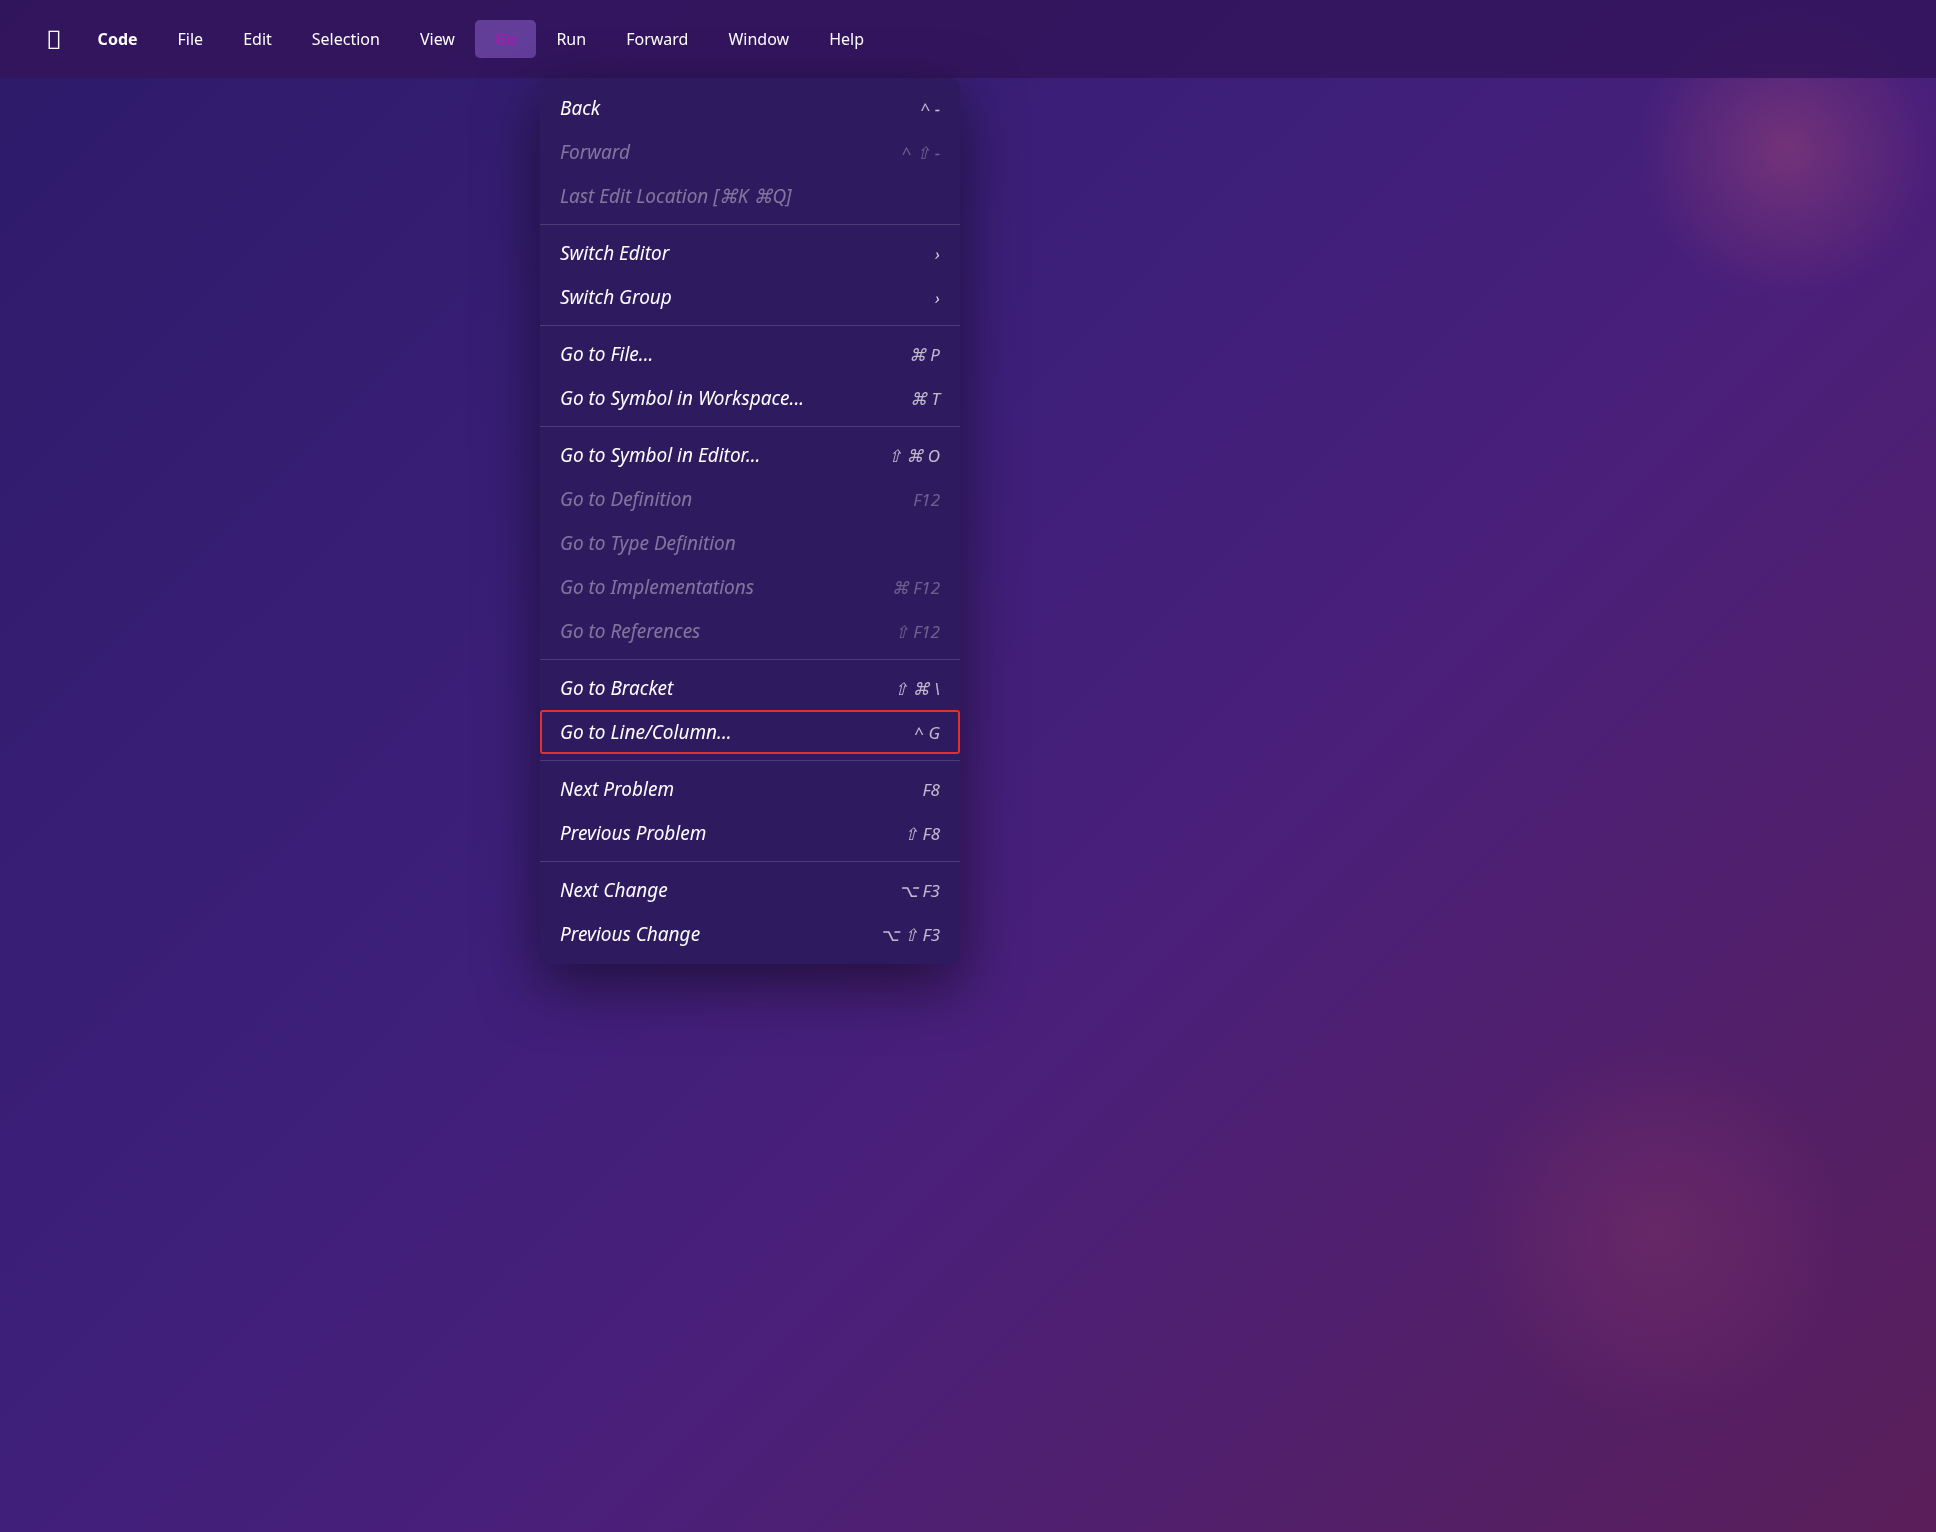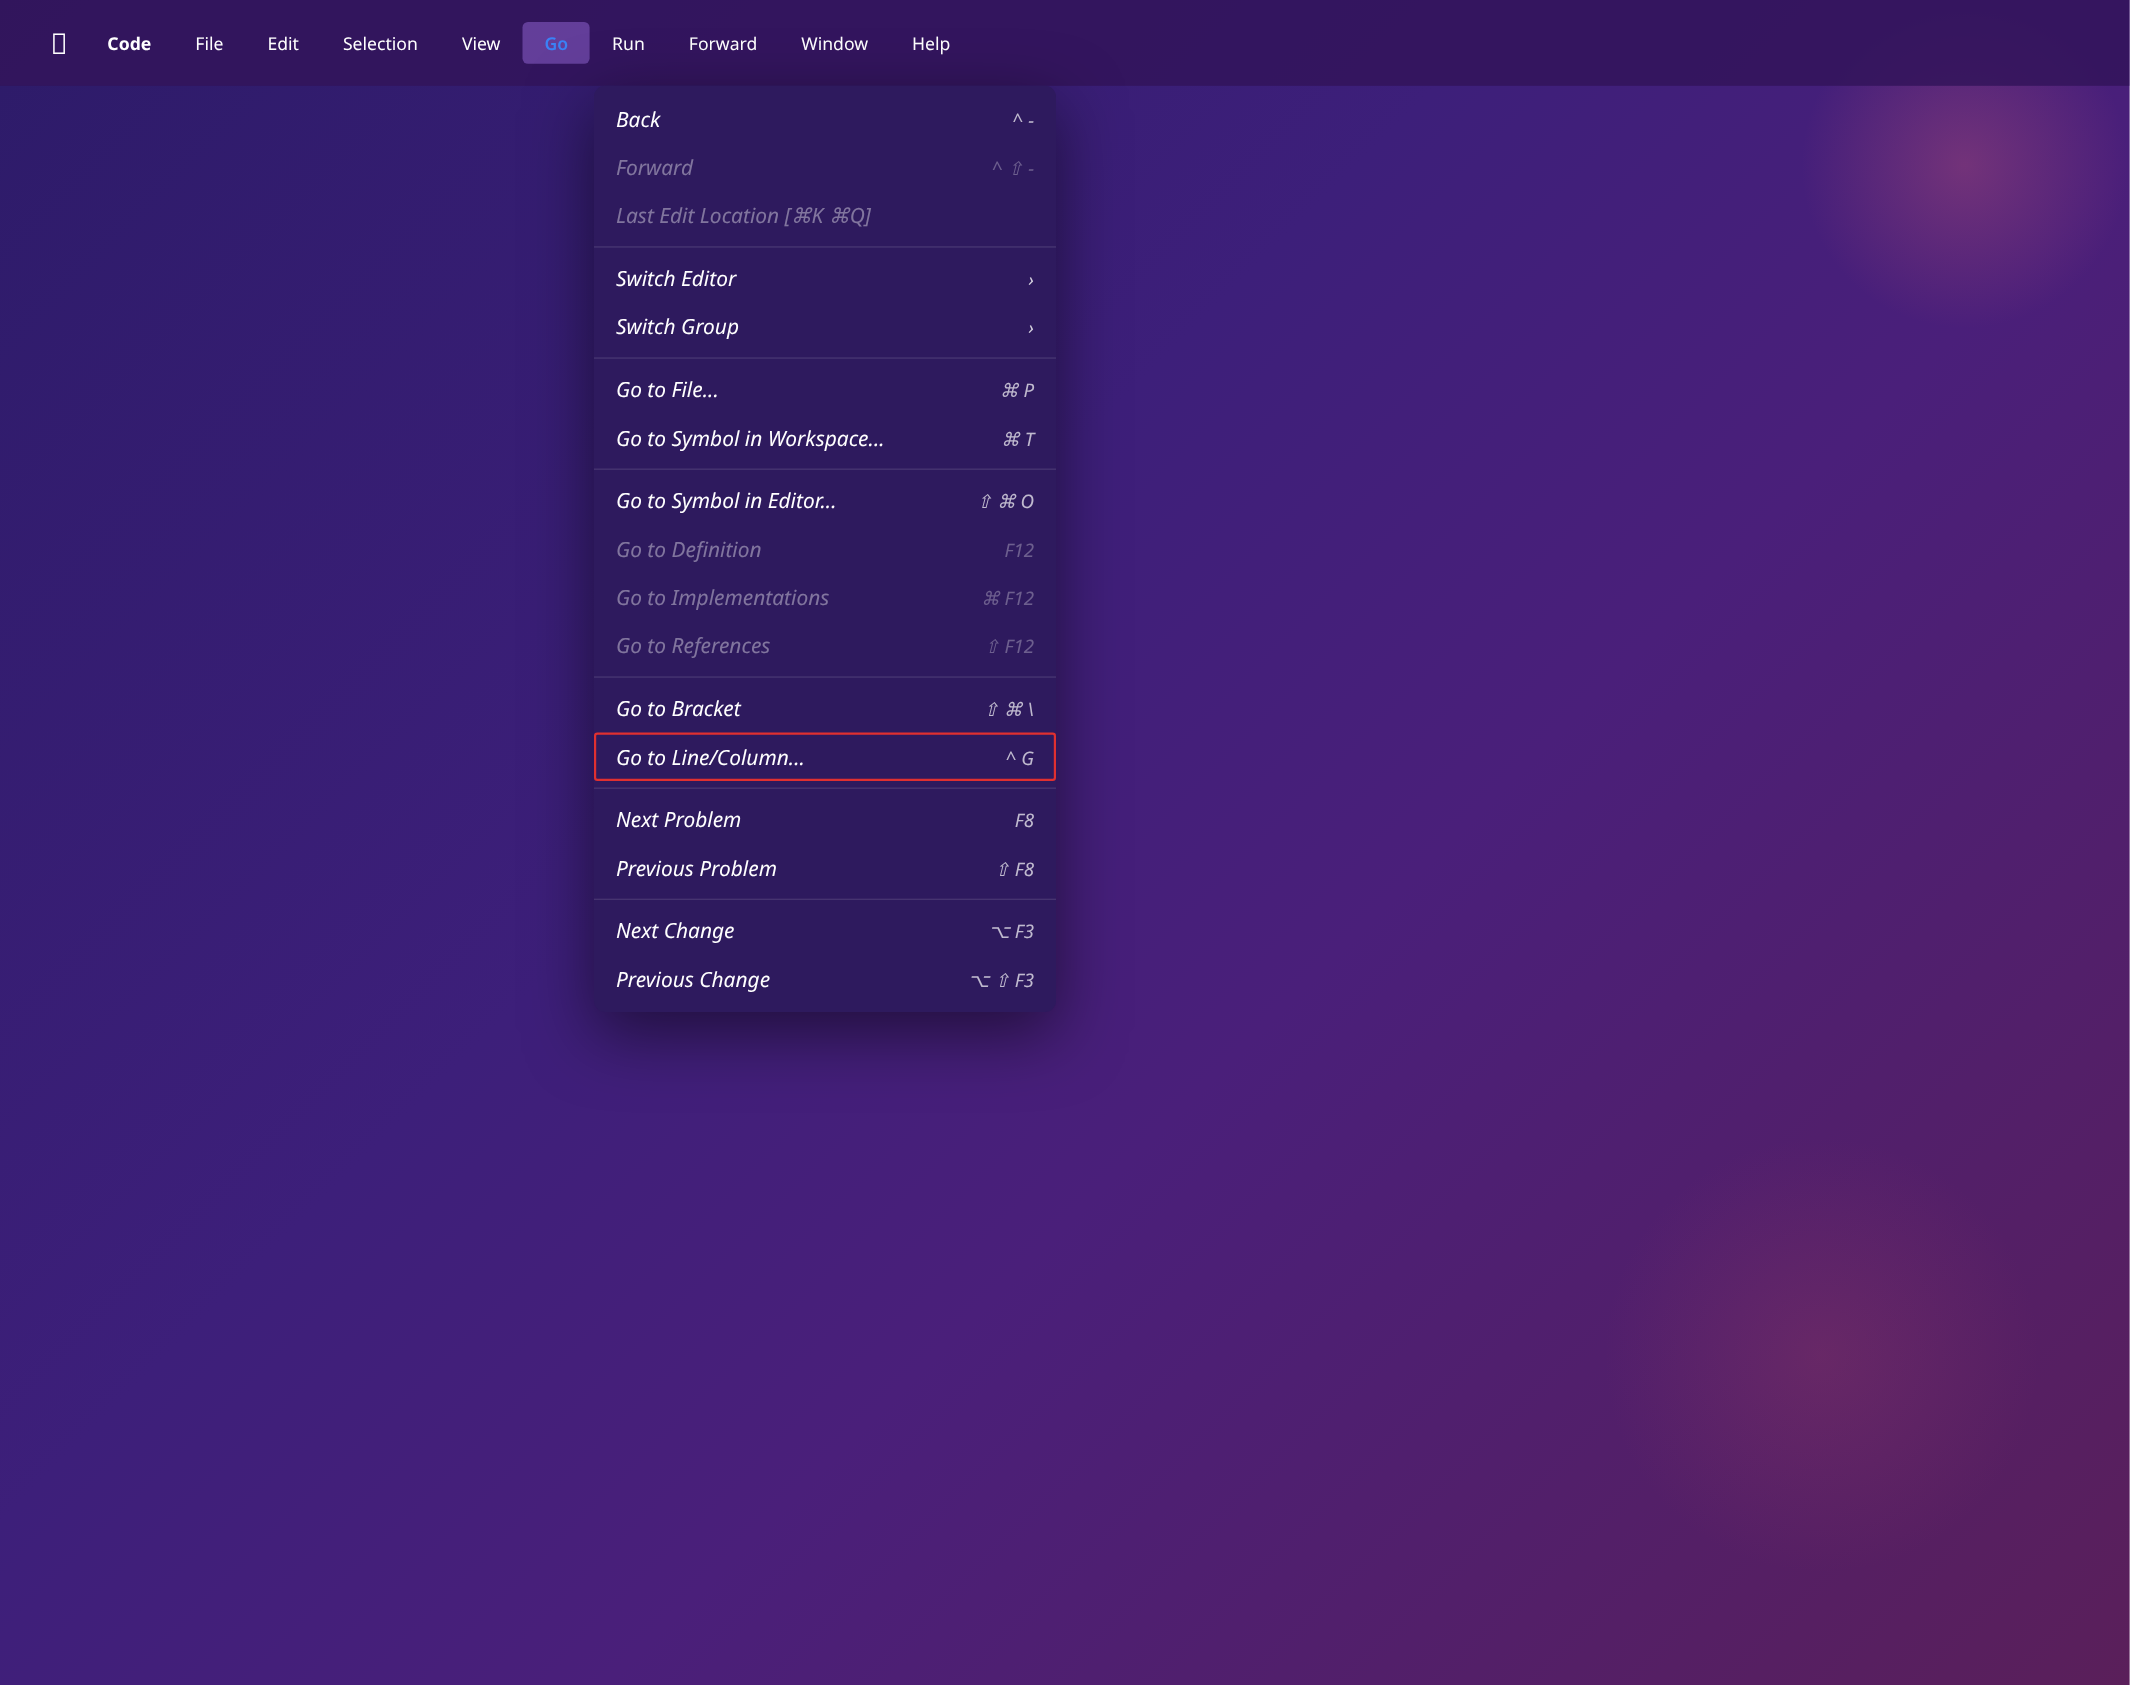--- a/index.html
+++ b/index.html
@@ -49,21 +49,21 @@
       color: #ffffff;
       font-size: 16px;
       font-weight: 400;
       cursor: pointer;
       border-radius: 5px;
       white-space: nowrap;
     }
 
     .menubar-item.active {
       background: rgba(120, 80, 180, 0.7);
-      color: #3b82f6;
+      color: #a21caf;
       font-weight: 600;
     }
 
     .menubar-item.apple {
       font-size: 26px;
       padding: 8px 16px;
     }
 
     .menubar-item.bold {
       font-weight: 700;
@@ -196,20 +196,23 @@
     <span class="menu-item-label">Go to Symbol in Editor...</span>
     <span class="menu-item-shortcut">⇧ ⌘ O</span>
   </div>
 
   <div class="menu-item disabled">
     <span class="menu-item-label">Go to Definition</span>
     <span class="menu-item-shortcut">F12</span>
   </div>
 
 
+  <div class="menu-item disabled">
+    <span class="menu-item-label">Go to Type Definition</span>
+  </div>
 
   <div class="menu-item disabled">
     <span class="menu-item-label">Go to Implementations</span>
     <span class="menu-item-shortcut">⌘ F12</span>
   </div>
 
   <div class="menu-item disabled">
     <span class="menu-item-label">Go to References</span>
     <span class="menu-item-shortcut">⇧ F12</span>
   </div>

